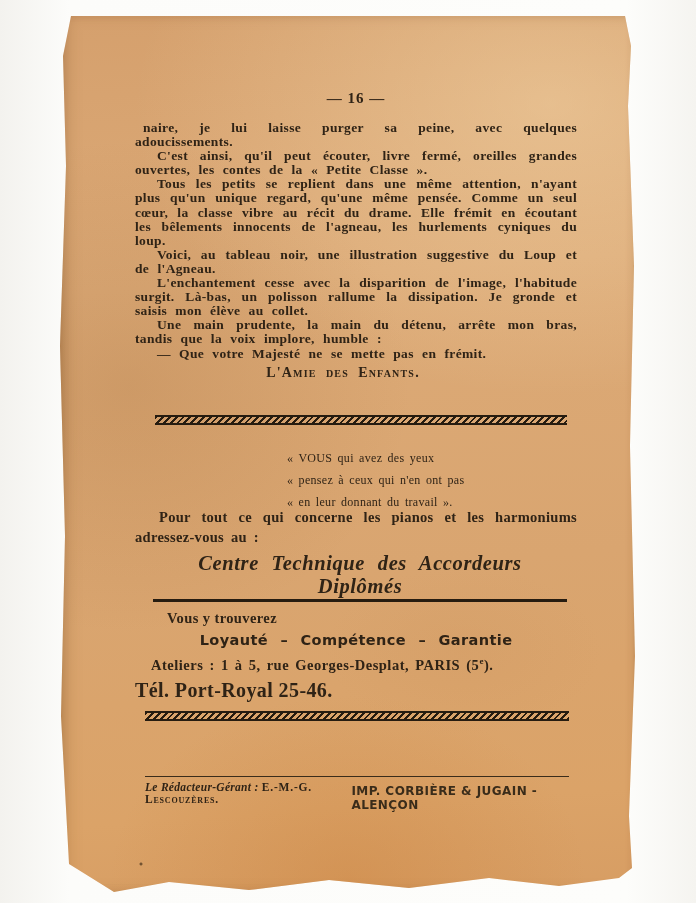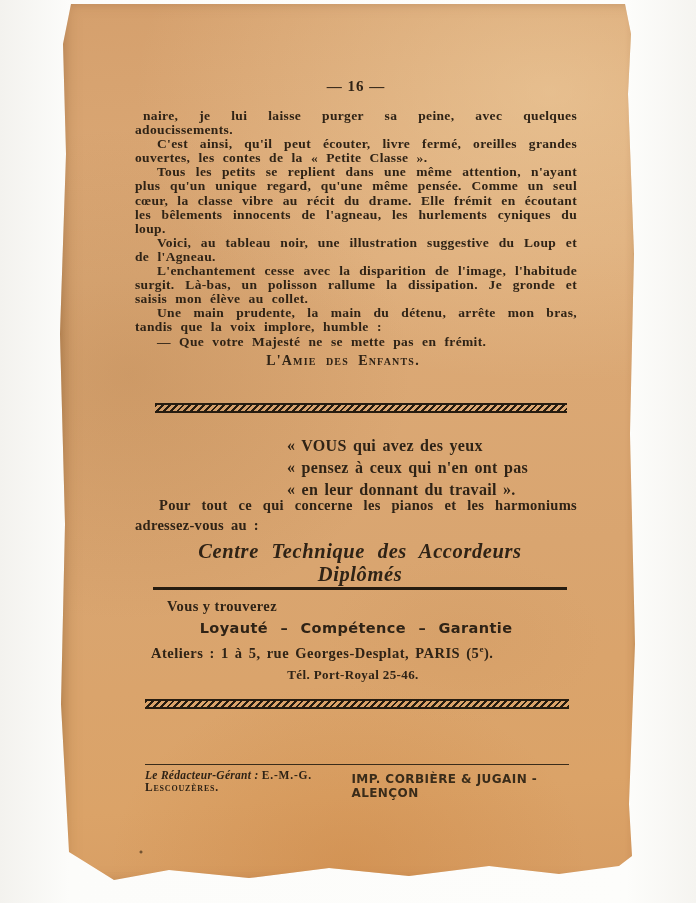--- a/index.html
+++ b/index.html
@@ -2,21 +2,21 @@
 <html><head>
 <meta charset="utf-8">
 <style>
   html,body{margin:0;padding:0;}
   .scan{
     position:relative;width:696px;height:903px;overflow:hidden;
     background:linear-gradient(90deg,#f3f2ee,#fcfcfa 10%,#fdfdfb 90%,#f5f4f0);
     font-family:"Liberation Serif", serif;
   }
   .paper{
-    position:absolute;left:59px;top:4px;width:578px;height:882px;
+    position:absolute;left:59px;top:16px;width:578px;height:882px;
     background:
       radial-gradient(3px 3px at 82px 848px, rgba(55,38,20,.95), transparent 70%),
       radial-gradient(120% 55% at 85% 10%, rgba(248,222,178,.45), transparent 60%),
       radial-gradient(70% 40% at 12% 42%, rgba(150,95,45,.20), transparent 70%),
       radial-gradient(55% 28% at 50% 98%, rgba(200,125,55,.35), transparent 75%),
       radial-gradient(30% 12% at 70% 72%, rgba(205,150,95,.25), transparent 80%),
       linear-gradient(176deg,#d5a06d,#dcaa77 30%,#d9a570 62%,#dba368 88%,#d79d63);
     clip-path:polygon(12px 0,566px 0,572px 30px,569px 90px,575px 250px,571px 430px,
       576px 640px,570px 800px,573px 852px,560px 862px,500px 870px,430px 862px,
       350px 872px,270px 864px,190px 874px,110px 866px,55px 876px,10px 848px,
@@ -42,21 +42,21 @@
   }
   .rope{
     position:absolute;height:10px;box-sizing:border-box;
     border-top:2px solid #261c10;border-bottom:2px solid #261c10;
     background:repeating-linear-gradient(135deg,#261c10 0 2px,rgba(0,0,0,0) 2px 4.8px);
   }
   .rope.top{left:96px;top:399px;width:412px;}
   .rope.bottom{left:86px;top:695px;width:424px;}
   .quote{
     position:absolute;top:431px;left:228px;
-    font-size:16px;line-height:22px;font-weight:bold;letter-spacing:.3px;word-spacing:2px;
+    font-size:12px;line-height:22px;font-weight:normal;letter-spacing:.3px;word-spacing:2px;
   }
   .intro{
     position:absolute;top:492px;left:76px;width:442px;
     font-size:14.5px;line-height:19.5px;font-weight:bold;
     text-align:justify;text-indent:24px;word-spacing:3px;letter-spacing:.3px;
   }
   .adtitle{
     position:absolute;top:536px;left:94px;width:414px;
     font-size:20.5px;font-style:italic;font-weight:bold;text-align:center;
     letter-spacing:.6px;word-spacing:7px;
@@ -70,22 +70,22 @@
     position:absolute;top:616px;left:76px;width:442px;text-align:center;
     font-family:"DejaVu Sans", sans-serif;font-size:14.5px;font-weight:bold;
     letter-spacing:.4px;word-spacing:7px;
   }
   .address{
     position:absolute;top:640px;left:92px;
     font-size:14.5px;font-weight:bold;letter-spacing:.5px;word-spacing:2px;
   }
   .address sup{font-size:9px;}
   .phone{
-    position:absolute;top:663px;left:76px;width:436px;text-align:center;
-    font-size:13px;font-weight:bold;letter-spacing:.4px;
+    position:absolute;top:663px;left:76px;width:436px;text-align:left;
+    font-size:20px;font-weight:bold;letter-spacing:.4px;
   }
   .footer{
     position:absolute;top:760px;left:86px;width:424px;
     border-top:1.5px solid #3a2c1a;padding-top:4px;
     display:flex;justify-content:flex-start;align-items:flex-start;
   }
   .editor{
     font-size:11.5px;font-weight:bold;font-style:italic;letter-spacing:.3px;
   }
   .editor .name{font-style:normal;font-variant:small-caps;letter-spacing:.8px;}

